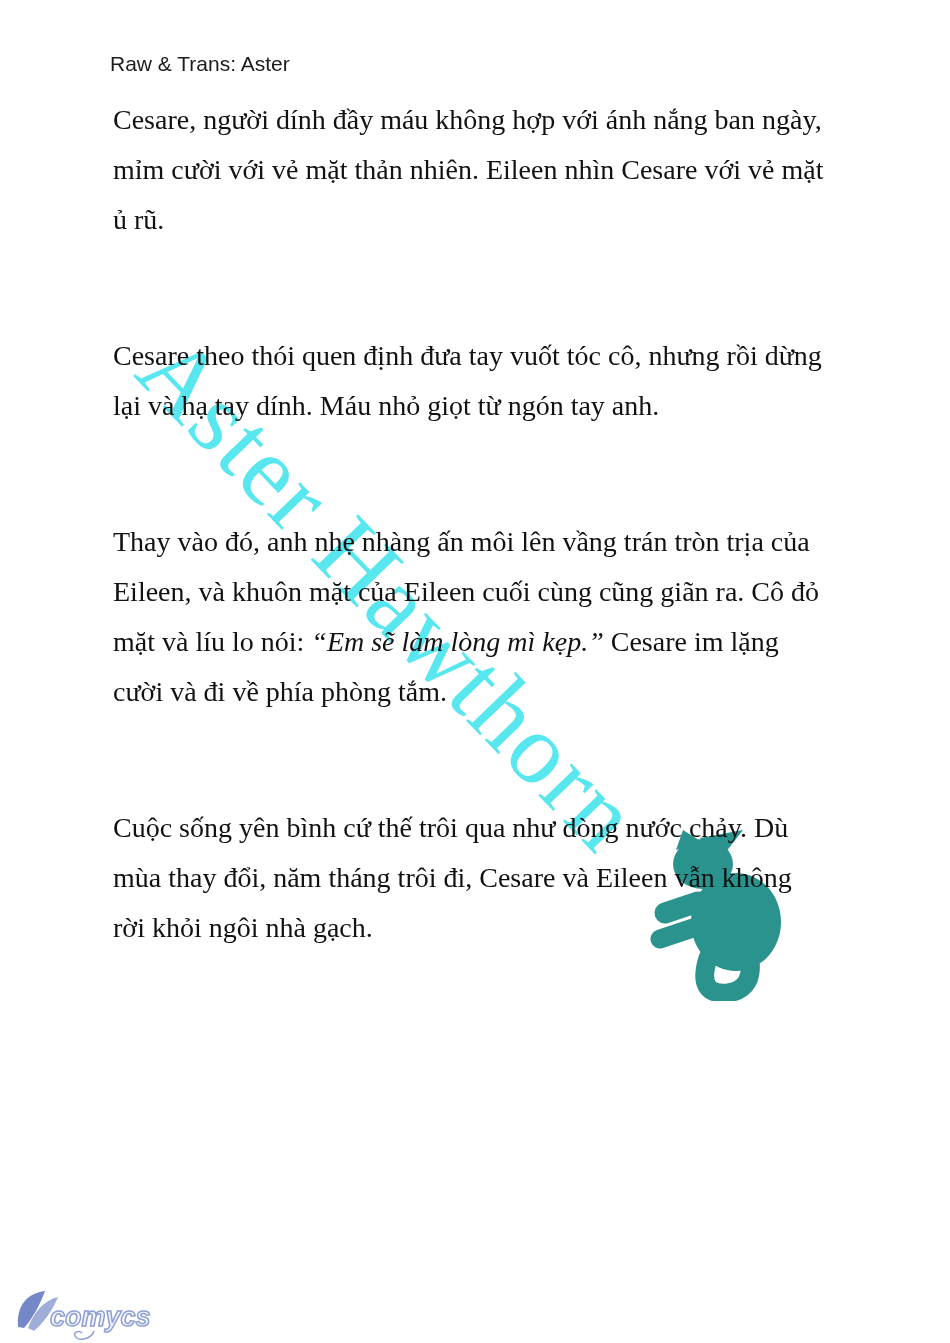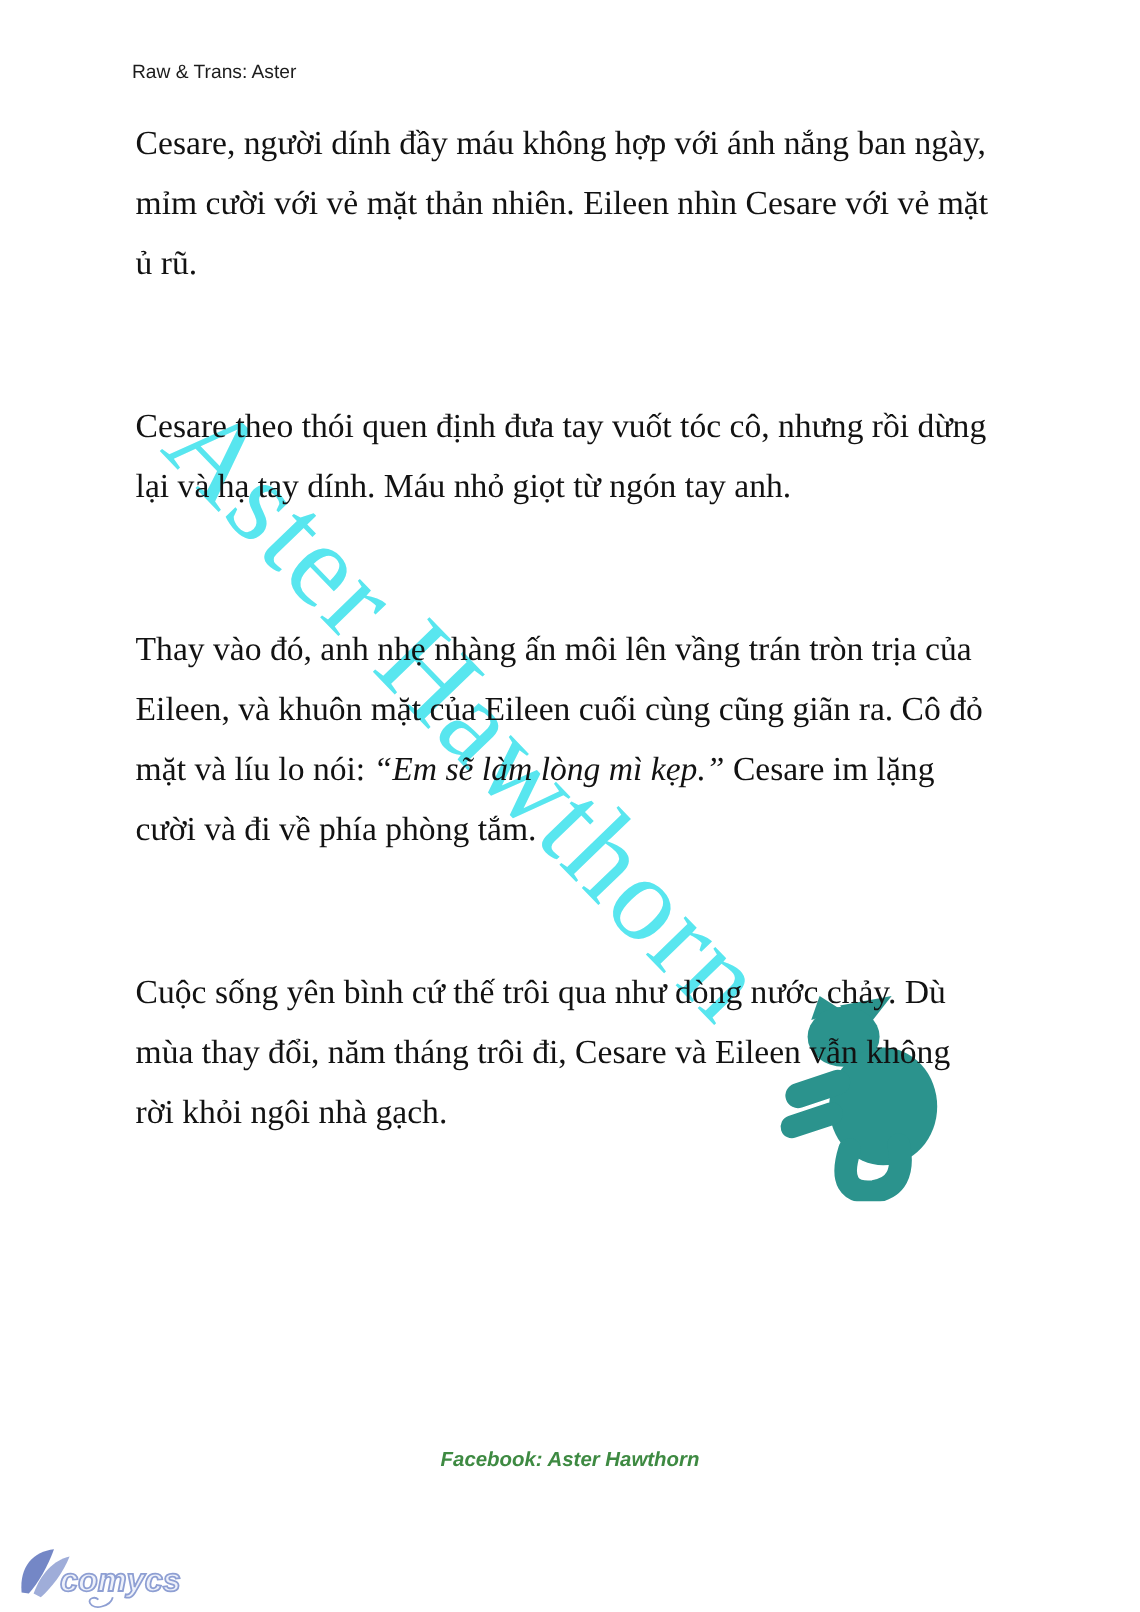--- a/index.html
+++ b/index.html
@@ -15,21 +15,21 @@
     overflow: hidden;
     font-family: "Liberation Serif", serif;
   }
 
   
   .header {
     position: absolute;
     left: 110px;
     top: 52px;
     font-family: "Liberation Sans", sans-serif;
-    font-size: 16px;
+    font-size: 21px;
     color: #1c1c1c;
     z-index: 3;
   }
 
   
   .watermark {
     position: absolute;
     left: 198px;
     top: 312px;
     transform: rotate(46deg);
@@ -127,21 +127,20 @@
   </svg>
 
   <div class="content">
     <p>Cesare, người dính đầy máu không hợp với ánh nắng ban ngày, mỉm cười với vẻ mặt thản nhiên. Eileen nhìn Cesare với vẻ mặt ủ rũ.</p>
     <p>Cesare theo thói quen định đưa tay vuốt tóc cô, nhưng rồi dừng lại và hạ tay dính. Máu nhỏ giọt từ ngón tay anh.</p>
     <p><span>Thay vào đó, anh nhẹ nhàng ấn môi lên vầng trán tròn trịa của Eileen, và khuôn mặt của Eileen cuối cùng cũng giãn ra. Cô đỏ mặt và líu lo nói: </span><span class="em">“Em sẽ làm lòng mì kẹp.”</span><span> Cesare im lặng cười và đi về phía phòng tắm.</span></p>
     <p>Cuộc sống yên bình cứ thế trôi qua như dòng nước chảy. Dù mùa thay đổi, năm tháng trôi đi, Cesare và Eileen vẫn không rời khỏi ngôi nhà gạch.</p>
   </div>
 
   <div class="footer">
-    <div>Facebook: Aster Hawthorn</div>
   </div>
 
   <svg class="logo" viewBox="0 0 150 54">
     <path d="M 6,40 C 4,18 16,6 33,4 C 28,18 20,32 12,41 Z" fill="#7487C6"></path>
     <path d="M 16,41 C 22,24 33,13 46,10 C 41,23 31,36 22,44 Z" fill="#9FADD9"></path>
     <text x="38" y="39" font-size="27" fill="#eef1fa" stroke="#8E9FD3" stroke-width="1.5">comycs</text>
     <path d="M 82,44 C 80,52 66,55 63,49 C 61,45 67,43 70,46" fill="none" stroke="#8E9FD3" stroke-width="1.5"></path>
   </svg>
 
 </div>

